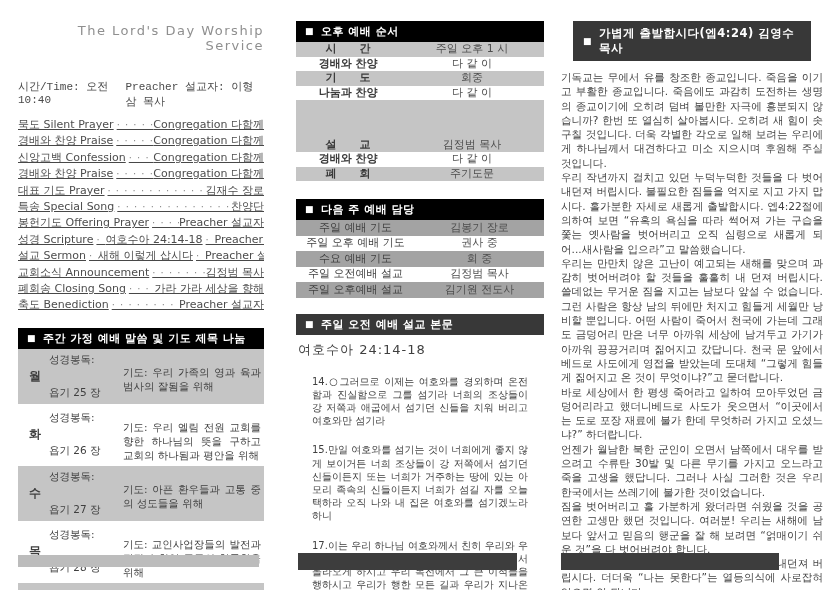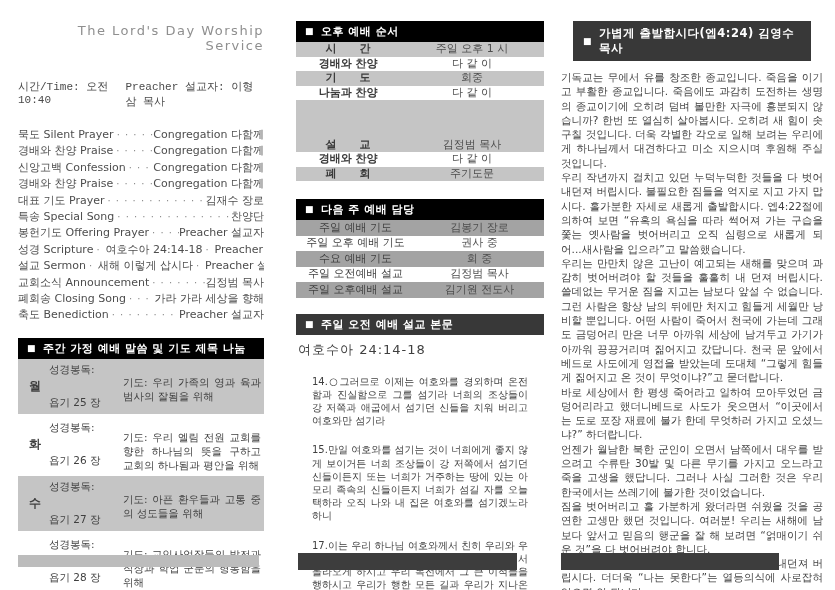--- a/index.html
+++ b/index.html
@@ -17,21 +17,21 @@
   .col-left{position:absolute;left:18px;top:14px;width:246px;}
   .col-mid{position:absolute;left:296px;top:21px;width:248px;}
   .col-right{position:absolute;left:561px;top:21px;width:262px;}
 
   
   .title{font-size:29px;font-weight:bold;text-align:center;letter-spacing:5px;
          color:#3d3d3d;margin-top:8px;white-space:nowrap;}
   .subtitle{font-size:13px;text-align:right;letter-spacing:1.5px;color:#8f8f8f;margin-top:9px;}
   .info{display:flex;justify-content:space-between;margin-top:26px;font-size:11px;color:#4a4a4a;font-family:Liberation Mono, monospace;}
   .info b{font-weight:normal;}
-  .order-list{margin-top:18px;overflow:hidden;}
+  .order-list{margin-top:8px;overflow:hidden;text-decoration:underline;}
   .order-row{display:flex;align-items:baseline;font-size:11px;line-height:16.4px;
              white-space:nowrap;color:#4d4d4d;}
   .leader{flex:1;overflow:hidden;white-space:nowrap;color:#8a8a8a;min-width:6px;padding:0 3px;}
   .leader::after{content:"· · · · · · · · · · · · · · · · · · · · · · · · · · · · · · · · · · · · · · · ·";
                  letter-spacing:1px;font-size:10px;}
   .o-mid:empty{display:none;}
   .o-mid:empty + .leader{display:none;}
 
   .weekly{margin-top:14px;}
   .w-row{display:flex;align-items:stretch;font-size:10.5px;padding:4px 3px;color:#3f3f3f;}

